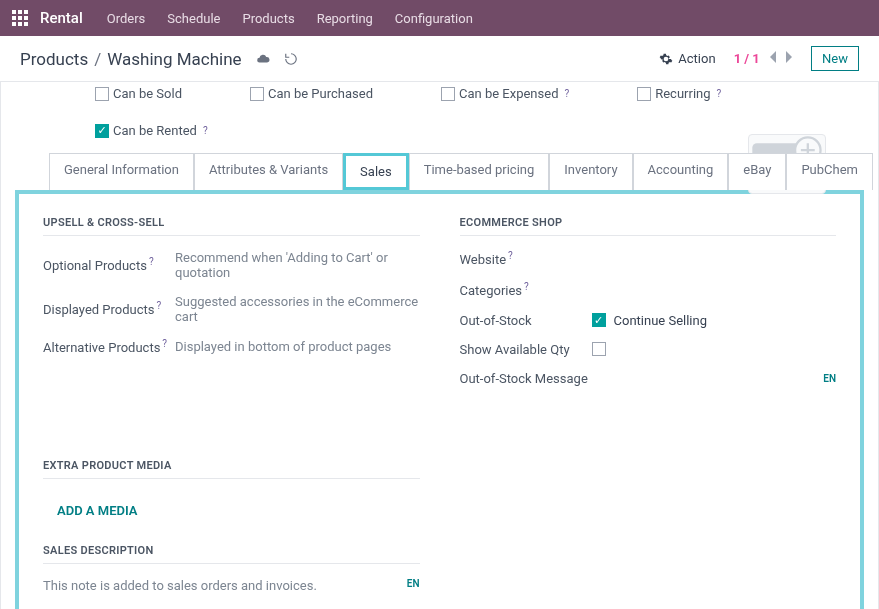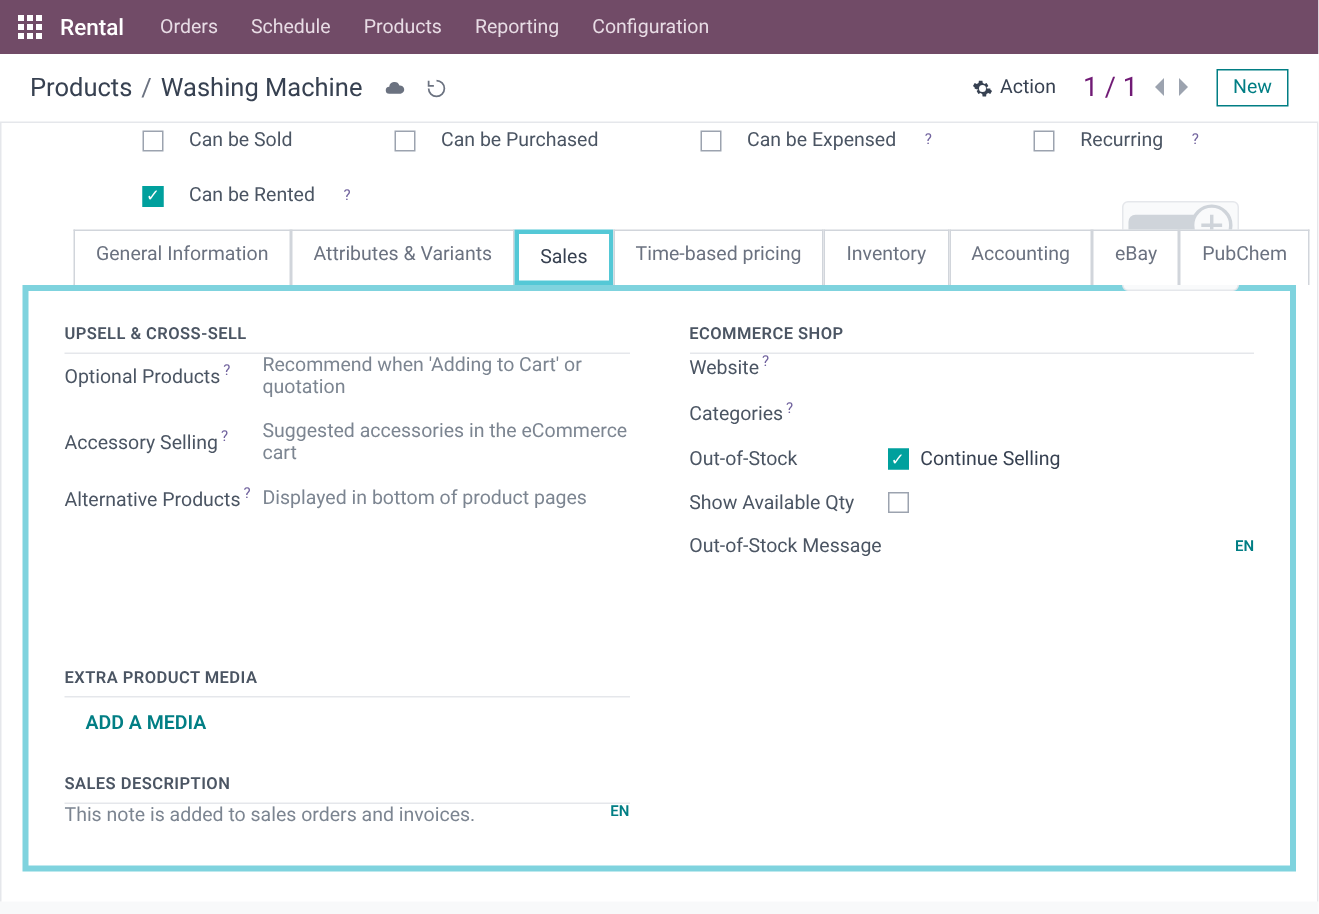--- a/index.html
+++ b/index.html
@@ -11,42 +11,42 @@
   .menu { display:flex; gap: 22px; }
   .menu div { font-size:13px; color: #e8dce5; cursor:pointer; }
   .controlbar { background:#fff; display:flex; align-items:center; padding: 8px 20px; height:46px; border-bottom:1px solid #e5e7eb; }
   .breadcrumb { font-size: 17px; color:#374151; display:flex; align-items:center; gap:6px; }
   .breadcrumb .link { color:#374151; cursor:pointer; }
   .breadcrumb .sep { color:#6b7280; }
   .cb-icons { display:flex; gap:14px; margin-left:14px; color:#6b7280; }
   .cb-icons svg { width:14px; height:14px; cursor:pointer; }
   .spacer { flex:1; }
   .action-btn { display:flex; align-items:center; gap:5px; color:#374151; cursor:pointer; margin-right:18px; font-size:13px; }
-  .pager { color:#701a75; font-size:18px; margin-right:10px; }
+  .pager { color:#ec4899; font-size:13px; margin-right:10px;font-weight:bold; }
   .pager-arrows { display:inline-flex; gap:4px; color:#9ca3af; margin-left:6px; }
   .pager-arrows svg { width:10px; height:12px; cursor:pointer; }
   .new-btn { border:1px solid #017e84; color:#017e84; background:#fff; padding:4px 10px; font-size:13px; cursor:pointer; margin-left:8px;}
   .sheet { background:#fff; margin: 0 auto 20px; max-width: 879px; border-left:1px solid #e5e7eb; border-right:1px solid #e5e7eb; padding: 0 0 20px 0; position:relative; }
   .title-clip { height:0px; overflow:hidden; }
   .img-box { position:absolute; right: 52px; top: 52px; width: 78px; height: 60px; border:1px solid #e5e7eb; border-radius:4px; background:#f9fafb; display:flex; align-items:center; justify-content:center; overflow:hidden;}
   .img-box svg { width:74px; height:56px; fill:#cfd4da; }
   .checks { display:flex; gap: 22px; padding: 4px 28px 14px 48px; align-items:center; flex-wrap:wrap; }
-  .chk { display:flex; align-items:center; gap:17px; color:#4b5563; font-size:13px; cursor:pointer;padding-left:46px; }
+  .chk { display:flex; align-items:center; gap:4px; color:#4b5563; font-size:13px; cursor:pointer;padding-left:46px; }
   .box { width:14px; height:14px; border:1px solid #9ca3af; background:#fff; display:inline-flex; align-items:center; justify-content:center; }
   .box.checked { background:#00a09d; border-color:#00a09d; }
   .box.checked::after { content:'✓'; color:#fff; font-size:11px; line-height:1; }
   .help { color:#71639e; font-size:10px; vertical-align:super; margin-left:2px; cursor:pointer; }
   .tabs { display:flex; border-bottom:1px solid #d1d5db; margin: 0 28px 0 48px; }
   .tab { padding: 8px 14px; font-size:13px; color:#6b7280; border:1px solid transparent; border-bottom:none; position:relative; top:1px; cursor:pointer; white-space:nowrap;}
   .tab.bordered { border-color:#d1d5db; background:#fff; }
   .tab.active { border: 3px solid #54c8d6; color:#374151; }
   .panel { border: 4px solid #7fd3de; margin: 0 14px; padding: 22px 24px 26px 24px; }
   .cols { display:flex; gap: 40px; }
   .col { flex:1; }
-  .sec-title { font-size: 11px; font-weight:600; color:#4b5563; letter-spacing:.3px; border-bottom:1px solid #e5e7eb; padding-bottom:6px; }
+  .sec-title { font-size: 11px; font-weight:600; color:#4b5563; letter-spacing:.3px; border-bottom:1px solid #e5e7eb; padding-bottom:6px; margin-bottom:14px; }
   .field-row { display:flex; align-items:center; margin-bottom:14px; }
   .flabel { width: 132px; color:#4b5563; font-size:13px; flex-shrink:0; }
   .fval { color:#7c8591; font-size:13px; }
   .fval-input { color:#374151; font-size:13px; }
   .inline-chk { display:flex; align-items:center; gap:8px;justify-content:space-between; }
   .lang-badge { color:#017e84; font-size:10px; font-weight:600; cursor:pointer; margin-left:auto; }
   .media-btn { color:#017e84; font-weight:600; font-size:13px; cursor:pointer; margin: 10px 0 26px 14px; display:inline-block;}
   .desc { color:#7c8591; font-size:13px; }
   .desc-row { display:flex; align-items:flex-start; }
 </style>
@@ -165,21 +165,21 @@
     <div class="cols">
 
       <div class="col">
         <div class="sec-title">UPSELL &amp; CROSS-SELL</div>
 
         <div class="field-row">
           <span class="flabel"><span>Optional Products</span><span class="help">?</span></span>
           <span class="fval">Recommend when 'Adding to Cart' or quotation</span>
         </div>
         <div class="field-row">
-          <span class="flabel"><span>Accessory Selling</span><span class="help">?</span></span>
+          <span class="flabel"><span>Displayed Products</span><span class="help">?</span></span>
           <span class="fval">Suggested accessories in the eCommerce cart</span>
         </div>
         <div class="field-row">
           <span class="flabel"><span>Alternative Products</span><span class="help">?</span></span>
           <span class="fval">Displayed in bottom of product pages</span>
         </div>
 
         <div style="height:90px"></div>
         <div class="sec-title">EXTRA PRODUCT MEDIA</div>
         <span class="media-btn">ADD A MEDIA</span>

